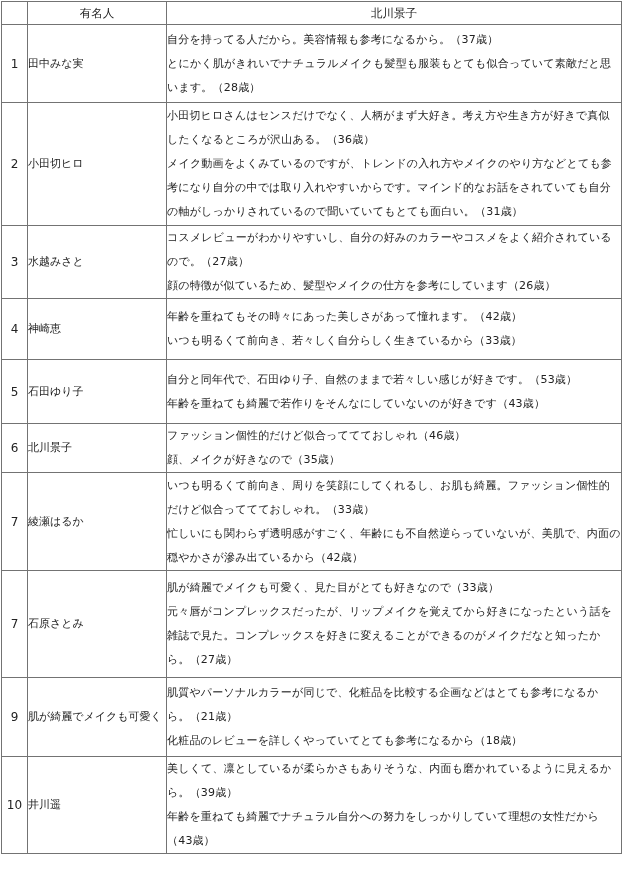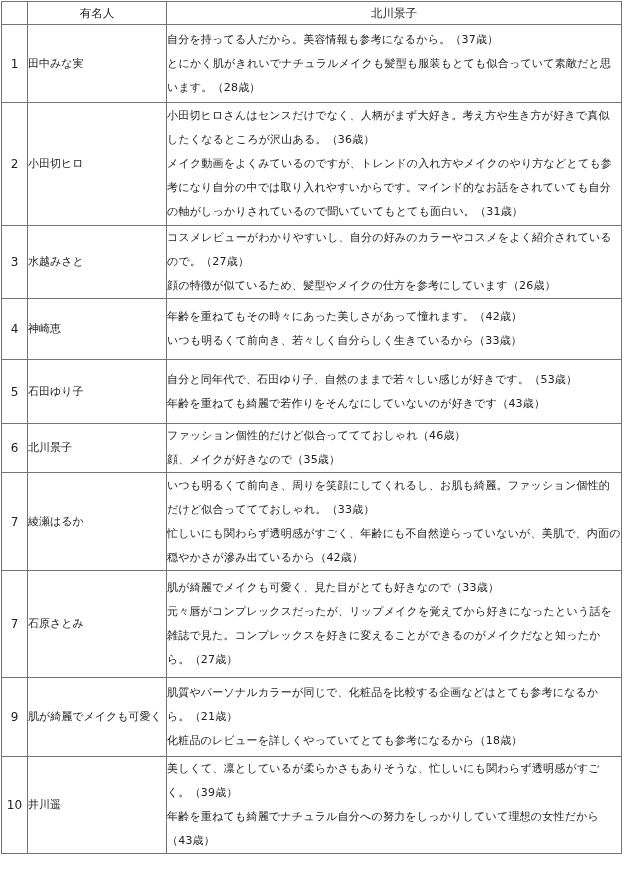--- a/index.html
+++ b/index.html
@@ -100,18 +100,18 @@
     <td class="name">肌が綺麗でメイクも可愛く</td>
     <td class="reasons">
           <span class="reason">肌質やパーソナルカラーが同じで、化粧品を比較する企画などはとても参考になるから。（21歳）</span>
           <span class="reason">化粧品のレビューを詳しくやっていてとても参考になるから（18歳）</span>
         </td>
   </tr>
       <tr style="height: 96px;">
     <td class="num">10</td>
     <td class="name">井川遥</td>
     <td class="reasons">
-          <span class="reason">美しくて、凛としているが柔らかさもありそうな、忙しいにも関わらず透明感がすごく。（39歳）</span>
+          <span class="reason">美しくて、凛としているが柔らかさもありそうな、内面も磨かれているように見えるから。（39歳）</span>
           <span class="reason">年齢を重ねても綺麗でナチュラル自分への努力をしっかりしていて理想の女性だから（43歳）</span>
         </td>
   </tr>
     </tbody>
 </table>
 
 </body></html>

